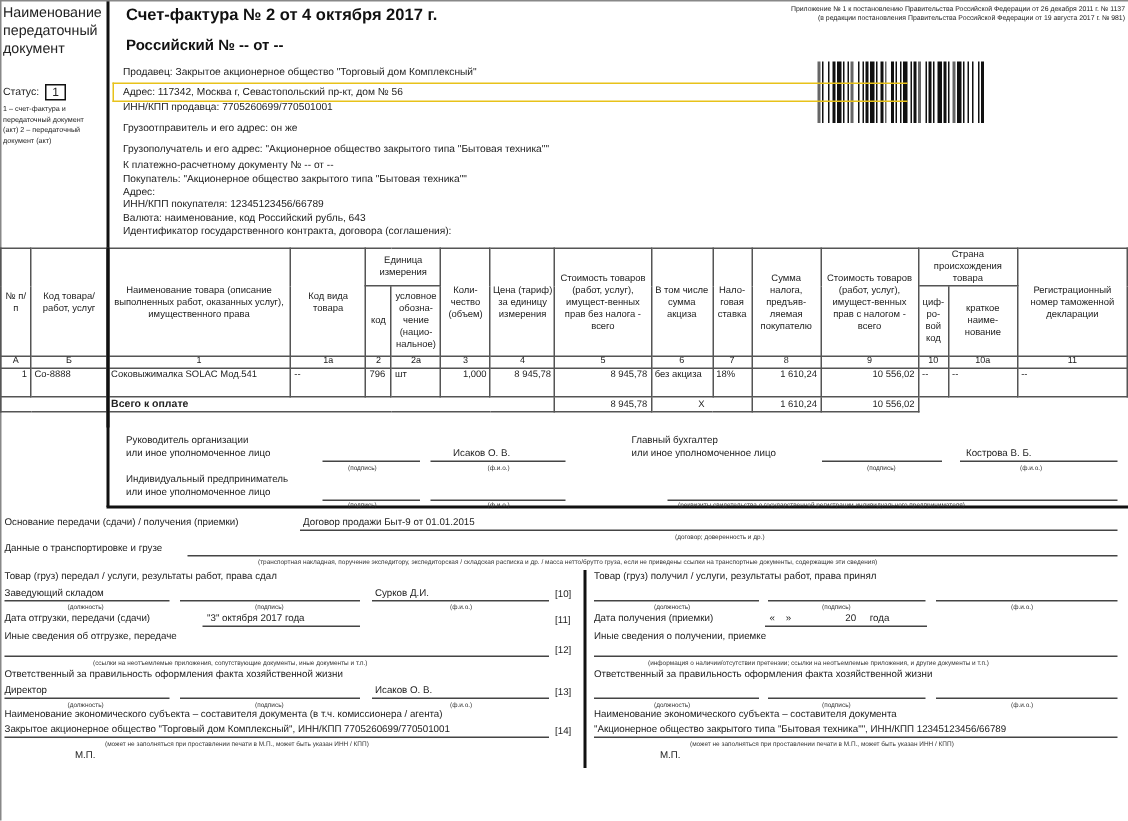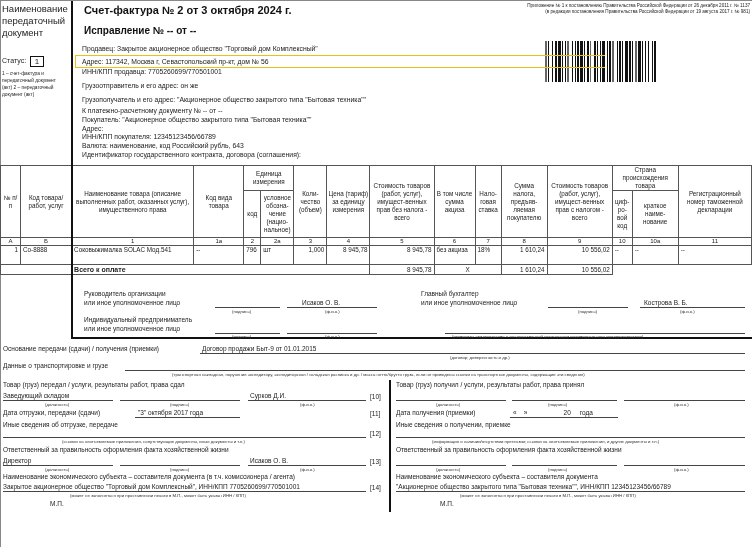--- a/index.html
+++ b/index.html
@@ -33,22 +33,22 @@
 
 <div class="vline" style="left:71px;top:0;width:2px;height:338px"></div>
 <div class="vline" style="left:0;top:0;width:1px;height:547px;background:#888"></div>
 <div class="hline" style="left:0;top:0;width:752px;background:#888"></div>
 <div class="hline" style="left:71px;top:337px;width:681px;height:2px"></div>
 
 <div class="abs sidebar-title">Наименование передаточный документ</div>
 <div class="abs status"><span>Статус:</span><span class="status-box">1</span></div>
 <div class="abs status-note">1 – счет-фактура и передаточный документ (акт) 2 – передаточный документ (акт)</div>
 
-<div class="abs title">Счет-фактура № 2 от 3 октября 2024 г.</div>
-<div class="abs corr">Исправление № -- от --</div>
+<div class="abs title">Счет-фактура № 2 от 4 октября 2017 г.</div>
+<div class="abs corr">Российский № -- от --</div>
 <div class="abs appendix">
     <div>Приложение № 1 к постановлению Правительства Российской Федерации от 26 декабря 2011 г. № 1137</div>
     <div>(в редакции постановления Правительства Российской Федерации от 19 августа 2017 г. № 981)</div>
   </div>
 
 <div class="abs barcode" id="barcode">
     <span style="width: 2px; background: rgb(102, 102, 102);"></span>
     <span style="width: 1px; background: transparent;"></span>
     <span style="width: 1px;"></span>
     <span style="width: 3px; background: transparent;"></span>

